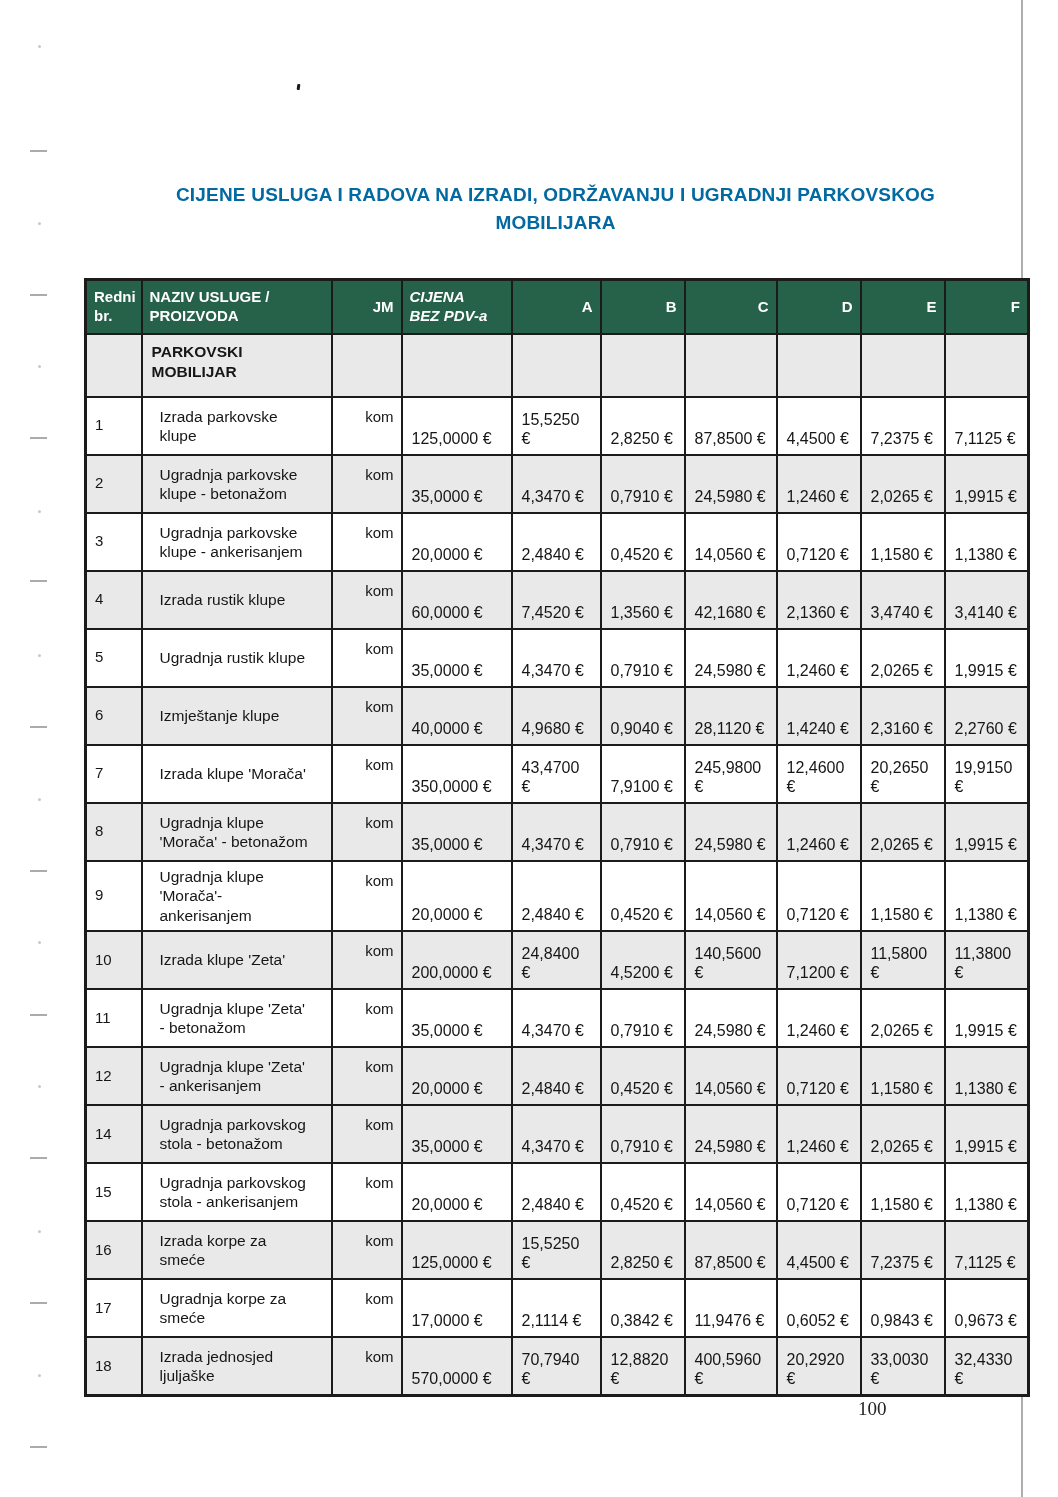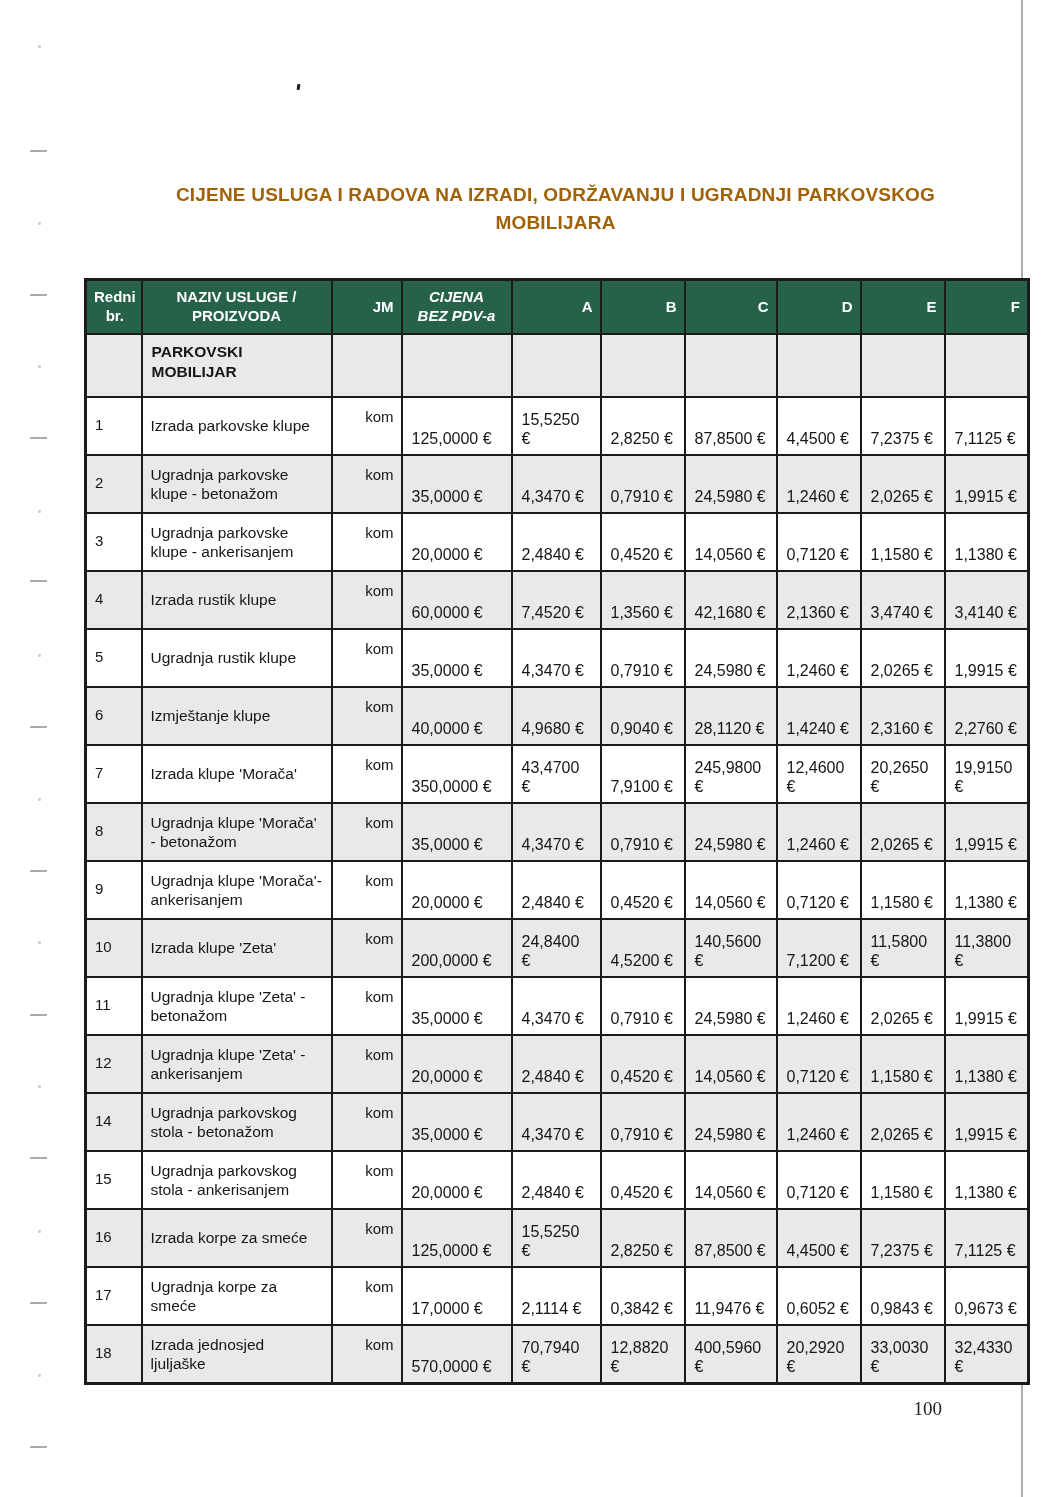--- a/index.html
+++ b/index.html
@@ -14,25 +14,25 @@
   }
   
   .vline { position:absolute; left:1021px; top:0; width:2px; height:100%; background:#aeaeae; }
   .speck { position:absolute; left:297px; top:84px; width:3px; height:6px; background:#1a1a1a; border-radius:1px; transform:rotate(8deg); }
   .mark-dash { position:absolute; width:17px; height:2px; background:#8f8f8f; opacity:.75; }
   .mark-dot  { position:absolute; width:3px;  height:3px; background:#9a9a9a; opacity:.55; border-radius:50%; }
   
   .title {
     position:absolute; left:84px; top:181px; width:943px;
     text-align:center; font-weight:bold; font-size:19px; line-height:28px;
-    letter-spacing:.2px; color:#a16207;
+    letter-spacing:.2px; color:#0369a1;
   }
   
   .pagenum {
-    position:absolute; left:858px; top:1398px; width:84px; text-align:right;
+    position:absolute; left:858px; top:1398px; width:84px; text-align:left;
     font-family:"Liberation Serif", serif; font-size:19px; color:#222;
   }
   
   table.price {
     position:absolute; left:84px; top:278px; width:943px;
     border-collapse:collapse; table-layout:fixed;
     border:3px solid var(--border,#1b1b1b);
   }
   col.c-no    { width:56px; }
   col.c-name  { width:190px; }
@@ -43,36 +43,36 @@
   col.c-c     { width:92px; }
   col.c-d     { width:84px; }
   col.c-e     { width:84px; }
   col.c-f     { width:84px; }
 
   th {
     background:var(--header-bg,#26614a); color:var(--header-text,#ffffff);
     font-size:15px; font-weight:bold;
     border:2px solid var(--border,#1b1b1b);
     padding:5px 7px; height:42px;
-    vertical-align:middle; text-align:center; line-height:1.25;
+    vertical-align:middle; text-align:left; line-height:1.25;
   }
   th.center { text-align:right; }
   .th-inner { display:inline-block; }
   .th-inner-price { max-width:80px;font-style:italic; }
 
   td {
     border:2px solid var(--border,#1b1b1b);
     font-size:16px; line-height:1.15;
     vertical-align:bottom;
     padding:4px 7px 6px 9px;
     height:40px;
     background:#ffffff;
     word-wrap:break-word;
   }
-  td.txt { vertical-align:middle; font-size:15.5px; line-height:1.25; padding:5px 8px; }
+  td.txt { vertical-align:middle; font-size:15.5px; line-height:1.25; padding:5px 17px; }
   td.no  { vertical-align:middle; font-size:15px; padding-left:8px; }
   td.jm  { vertical-align:top; text-align:right; font-size:15px; padding-top:10px; }
 
   tr.alt td { background:var(--row-alt-bg,#e9e9e9); }
   tr.section td {
     background:var(--row-alt-bg,#e9e9e9);
     vertical-align:top; font-weight:bold; font-size:15.5px;
     padding-top:7px; height:48px; line-height:1.3;margin-left:23px;
   }
 </style>

